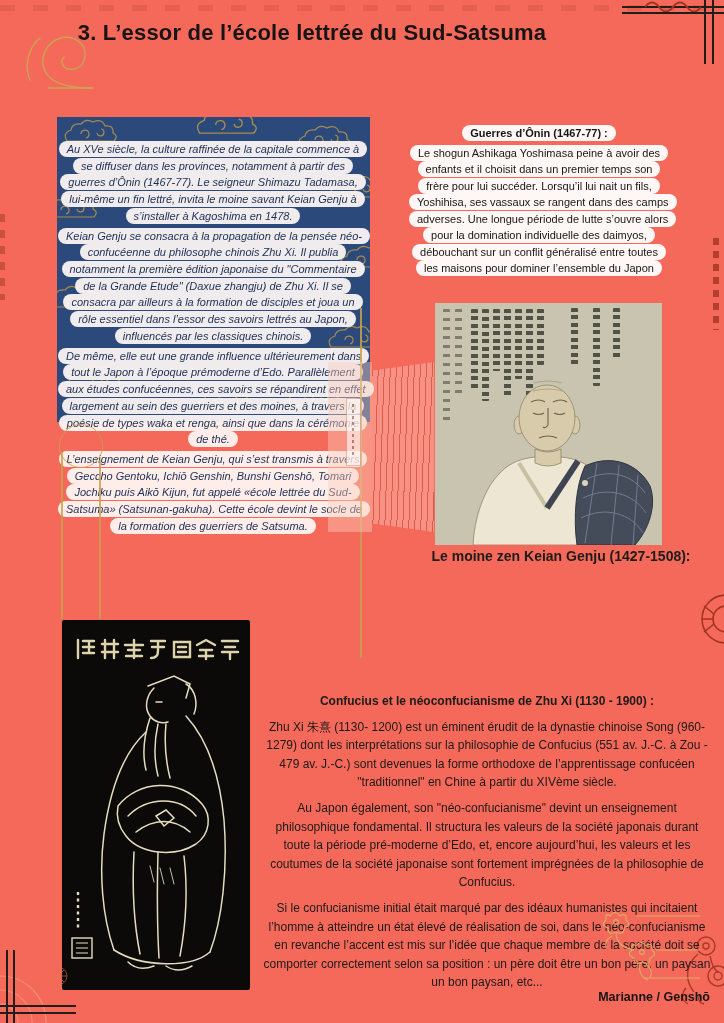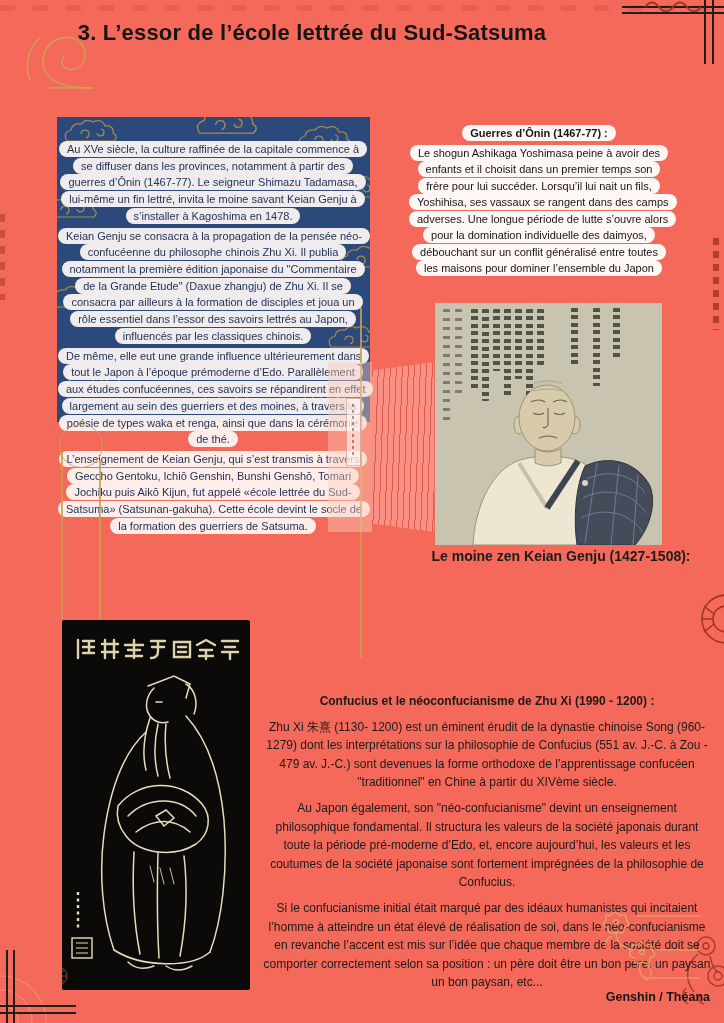--- a/index.html
+++ b/index.html
@@ -38,21 +38,21 @@
   .bubble-block{ text-align:center; }
   .bubble-block p{ margin:0 0 3px 0; }
   .bub{
     display:inline; border-radius:9px; padding:2px 8px;
     -webkit-box-decoration-break:clone; box-decoration-break:clone;margin-top:32px;
   }
   .panel-text{
     left:58px; top:141px; width:310px;
     font-size:11px; font-weight:500; line-height:1.52; color:#1C2F55;
   }
-  .panel-text .bub{ background:rgba(255,248,244,.93); }
+  .panel-text .bub{ background:rgba(255,248,244,.93);font-style:italic; }
 
   .onin-text{
     left:409px; top:125px; width:260px;
     font-size:11px; font-weight:500; line-height:1.5; color:#171615;
   }
   .onin-text .bub{ background:rgba(255,255,255,.95); }
   .onin-text .t{ font-weight:600; }
 
   
   .gold-line{ background:#C9A14E; opacity:.85; }
@@ -332,21 +332,21 @@
 
       <g stroke="#E6DCBE" fill="none">
         <rect x="10" y="318" width="20" height="20" stroke-width="1.4"></rect>
         <path d="M14 323 H26 M14 328 H26 M14 333 H26" stroke-width="1"></path>
         <path d="M16 272 V308" stroke-width="2.4" stroke-dasharray="3 3.5"></path>
       </g>
     </svg>
   </div>
 
   <div class="abs conf-note">
-    <span class="t">Confucius et le néoconfucianisme de  Zhu Xi (1990 - 1200) :</span>
+    <span class="t">Confucius et le néoconfucianisme de  Zhu Xi (1130 - 1900) :</span>
     <p>Zhu Xi 朱熹 (1130- 1200) est un éminent érudit de la dynastie chinoise Song (960-1279) dont les interprétations sur la philosophie de Confucius (551 av. J.-C. à Zou - 479 av. J.-C.) sont devenues la forme orthodoxe de l’apprentissage confucéen "traditionnel" en Chine à partir du XIVème siècle.</p>
     <p>Au Japon également, son "néo-confucianisme" devint un enseignement philosophique fondamental. Il structura les valeurs de la société japonais durant toute la période pré-moderne d’Edo, et, encore aujourd’hui, les valeurs et les coutumes de la société japonaise sont fortement imprégnées de la philosophie de Confucius.</p>
     <p>Si le confucianisme initial était marqué par des idéaux humanistes qui incitaient l’homme à atteindre un état élevé de réalisation de soi, dans le néo-confucianisme en revanche l’accent est mis sur l’idée que chaque membre de la société doit se comporter correctement selon sa position : un père doit être un bon père, un paysan un bon paysan, etc...</p>
   </div>
 
   <svg class="abs deco" style="left:596px;top:906px;" width="108" height="84" viewBox="0 0 108 84">
     <g fill="none" stroke="#D9B36A" stroke-width="1.1" opacity="0.9">
       <path d="M40 10 H104"></path>
       <path d="M60 44 H104"></path>
       <path d="M48 72 H104"></path>
@@ -378,15 +378,15 @@
         <path d="M42 5 V23 M33 14 H51 M36 8 L48 20 M48 8 L36 20"></path>
       <path d="M16 26 V48 M42 23 V50 M10 48 h14 M36 50 h14"></path>
     </g>
   </svg>
 
   <div class="abs black-line deco" style="left:6px;top:950px;width:2px;height:73px;"></div>
   <div class="abs black-line deco" style="left:13px;top:950px;width:2px;height:73px;"></div>
   <div class="abs black-line deco" style="left:0;top:1005px;width:76px;height:2px;"></div>
   <div class="abs black-line deco" style="left:0;top:1012px;width:76px;height:2px;"></div>
 
-  <div class="abs credit">Genshin / Théana</div>
+  <div class="abs credit">Marianne / Genshō</div>
 
 </div>
 
 </body></html>

